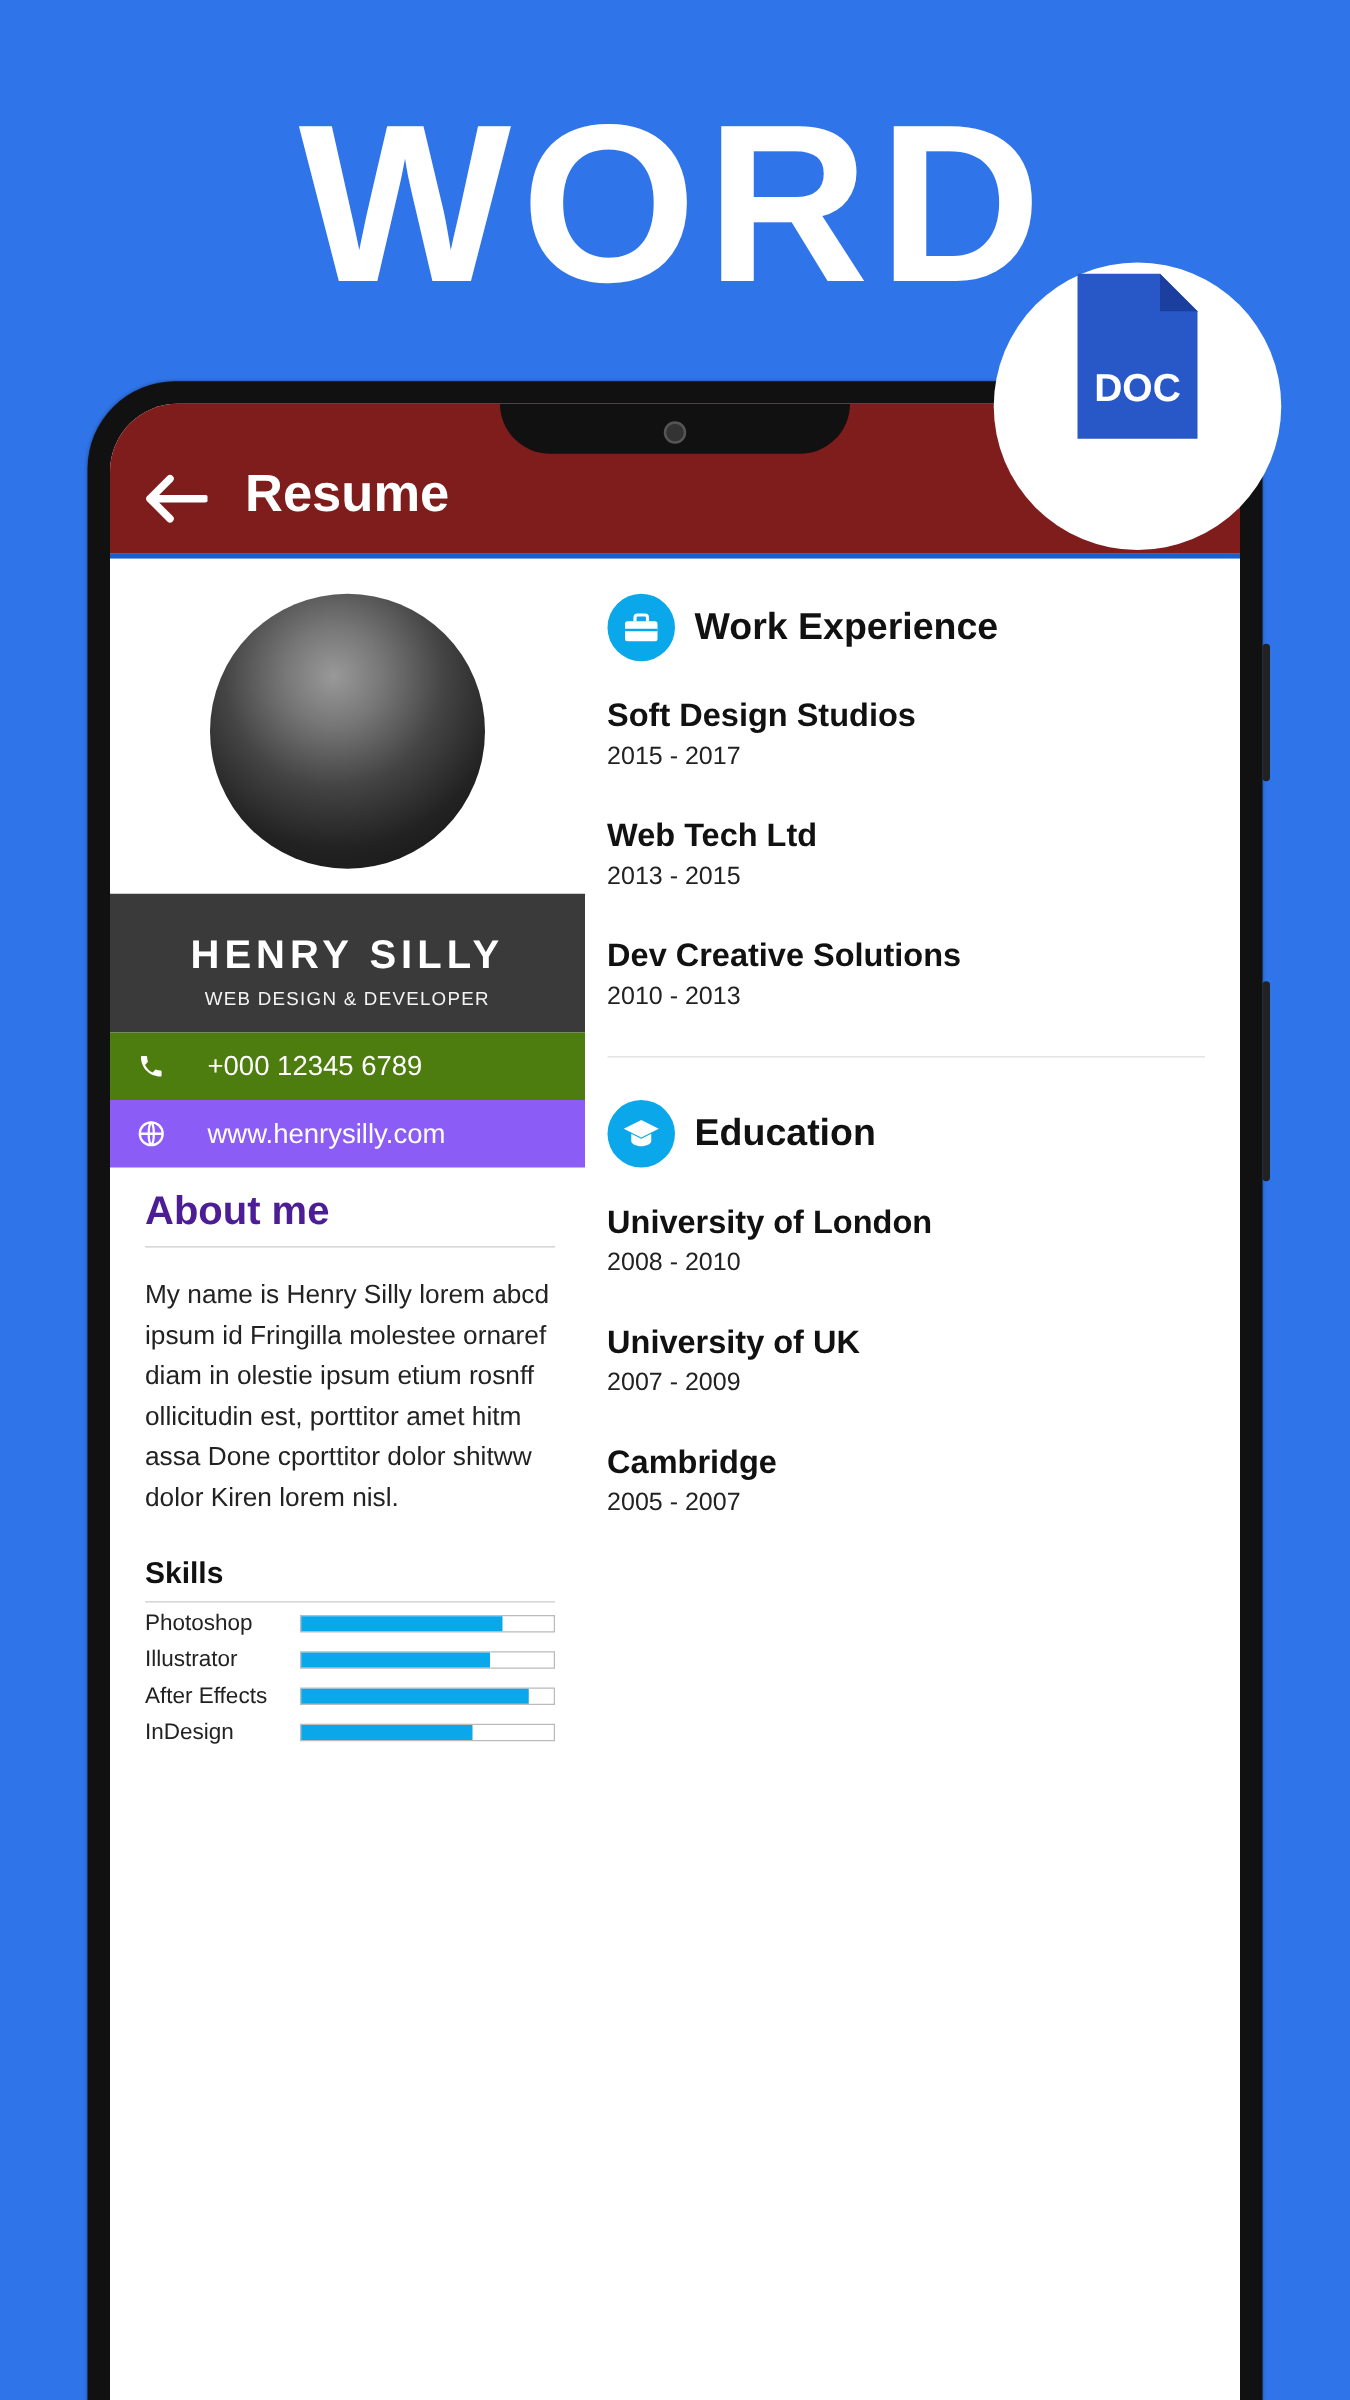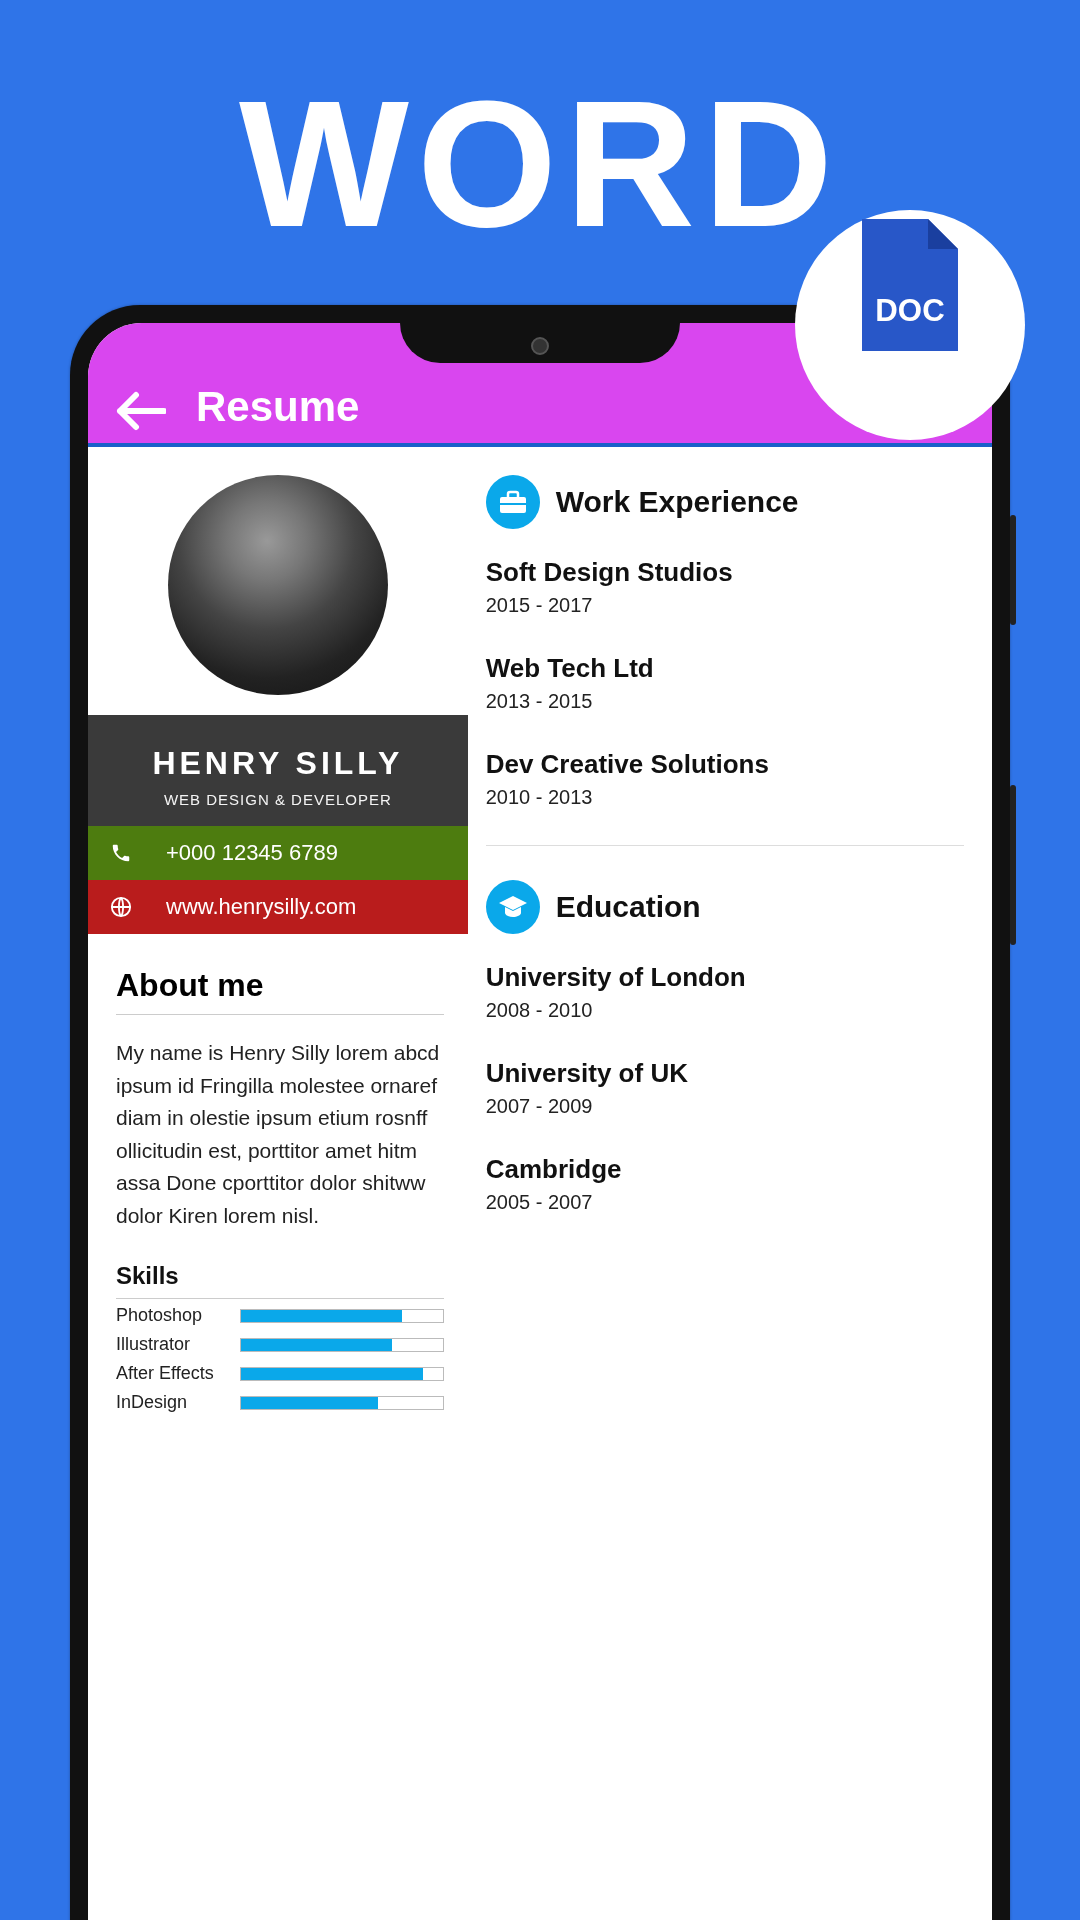--- a/index.html
+++ b/index.html
@@ -70,25 +70,25 @@
       top: 14px;
       left: 50%;
       transform: translateX(-50%);
       width: 14px;
       height: 14px;
       background: #333;
       border-radius: 50%;
       border: 2px solid #555;
     }
     .app-header {
-      background: #d946ef;
+      background: #7f1d1d;
       height: 120px;
       display: flex;
       align-items: flex-end;
-      padding: 0 28px 12px 28px;
+      padding: 0 28px 24px 28px;
       gap: 30px;
     }
     .back-icon { color: #fff; }
     .app-title {
       color: #fff;
       font-size: 42px;
       font-weight: 700;
     }
     .hr-divider { height: 4px; background: #1a5fc9; }
     .doc-body {
@@ -138,26 +138,26 @@
       display: flex;
       align-items: center;
       color: #fff;
       padding: 14px 20px;
       gap: 32px;
       font-size: 22px;
     }
     .contact-row .ci { width: 26px; display:flex; justify-content:center; }
     .c1 { background: #4d7c0f; }
     .c2 { background: #0d8fd0; }
-    .c3 { background: #b91c1c; }
+    .c3 { background: #8b5cf6; }
     .about-heading {
       font-size: 32px;
       font-weight: 800;
-      color: #000000;
-      padding: 33px 24px 10px 28px;
+      color: #4c1d95;
+      padding: 16px 24px 10px 28px;
     }
     .about-rule {
       margin: 0 24px 0 28px;
       border: none;
       border-top: 1px solid #ccc;
     }
     .about-text {
       padding: 22px 24px 0 28px;
       font-size: 21px;
       line-height: 1.55;

